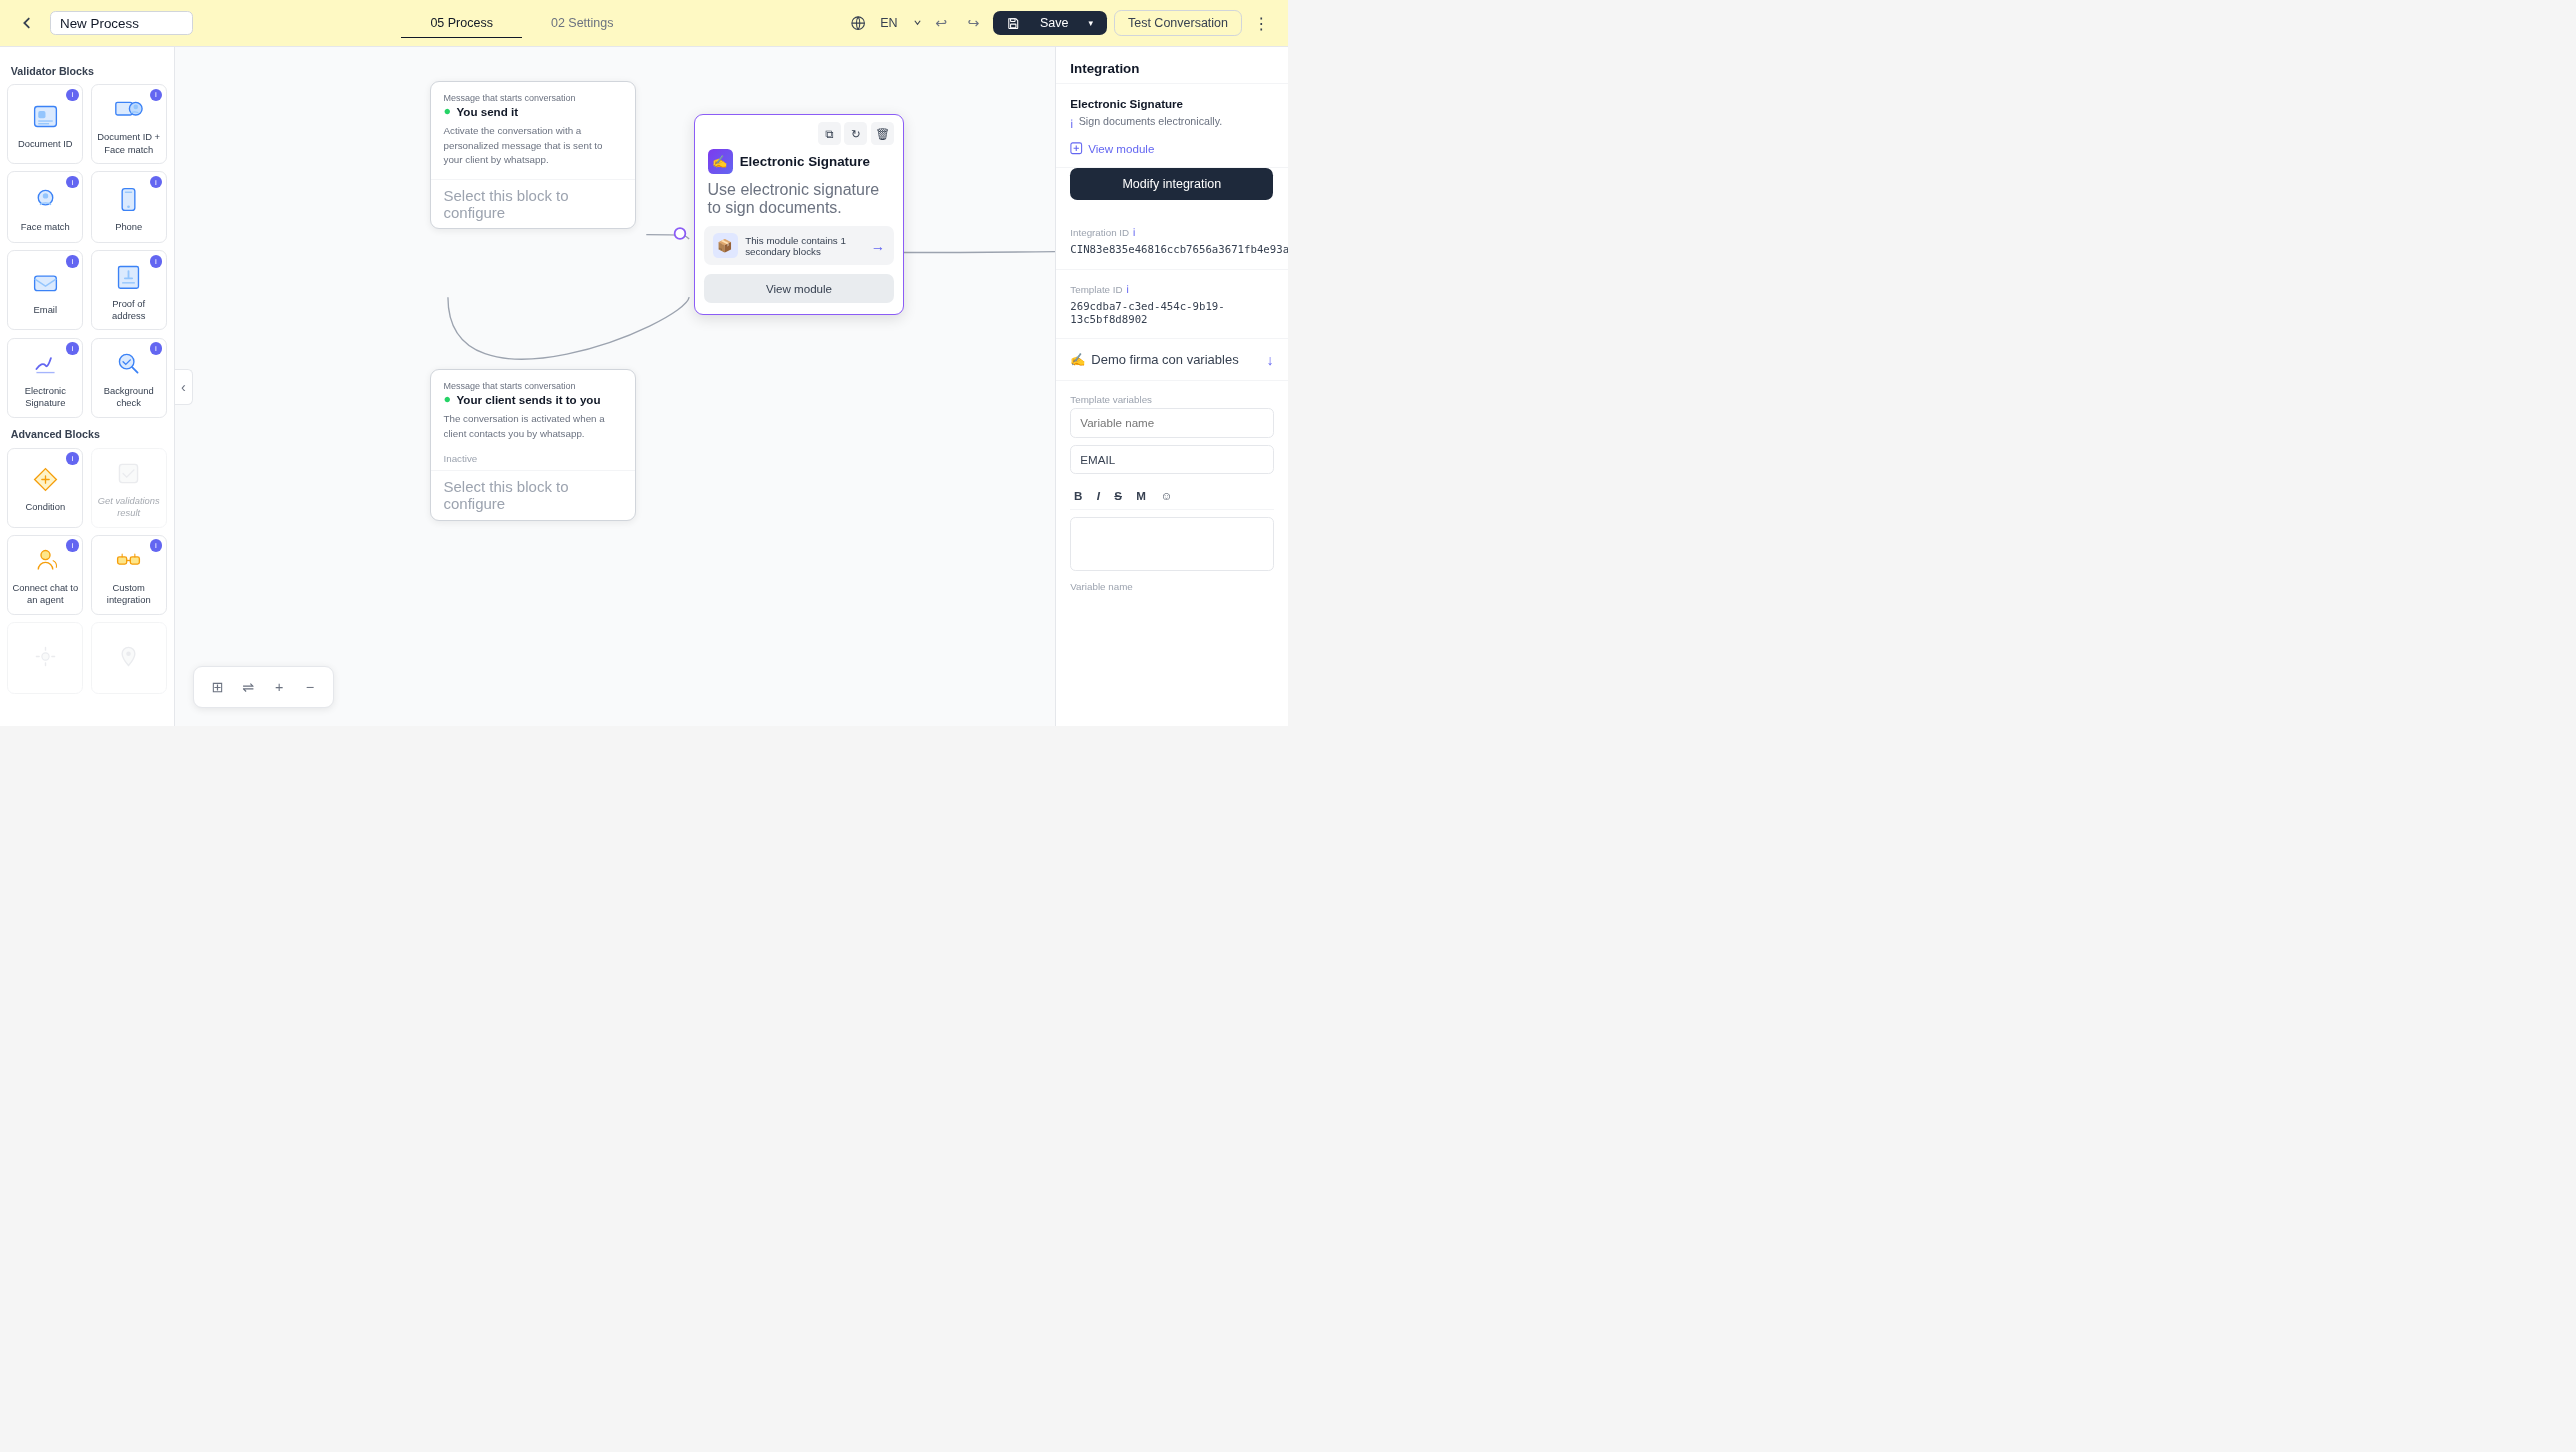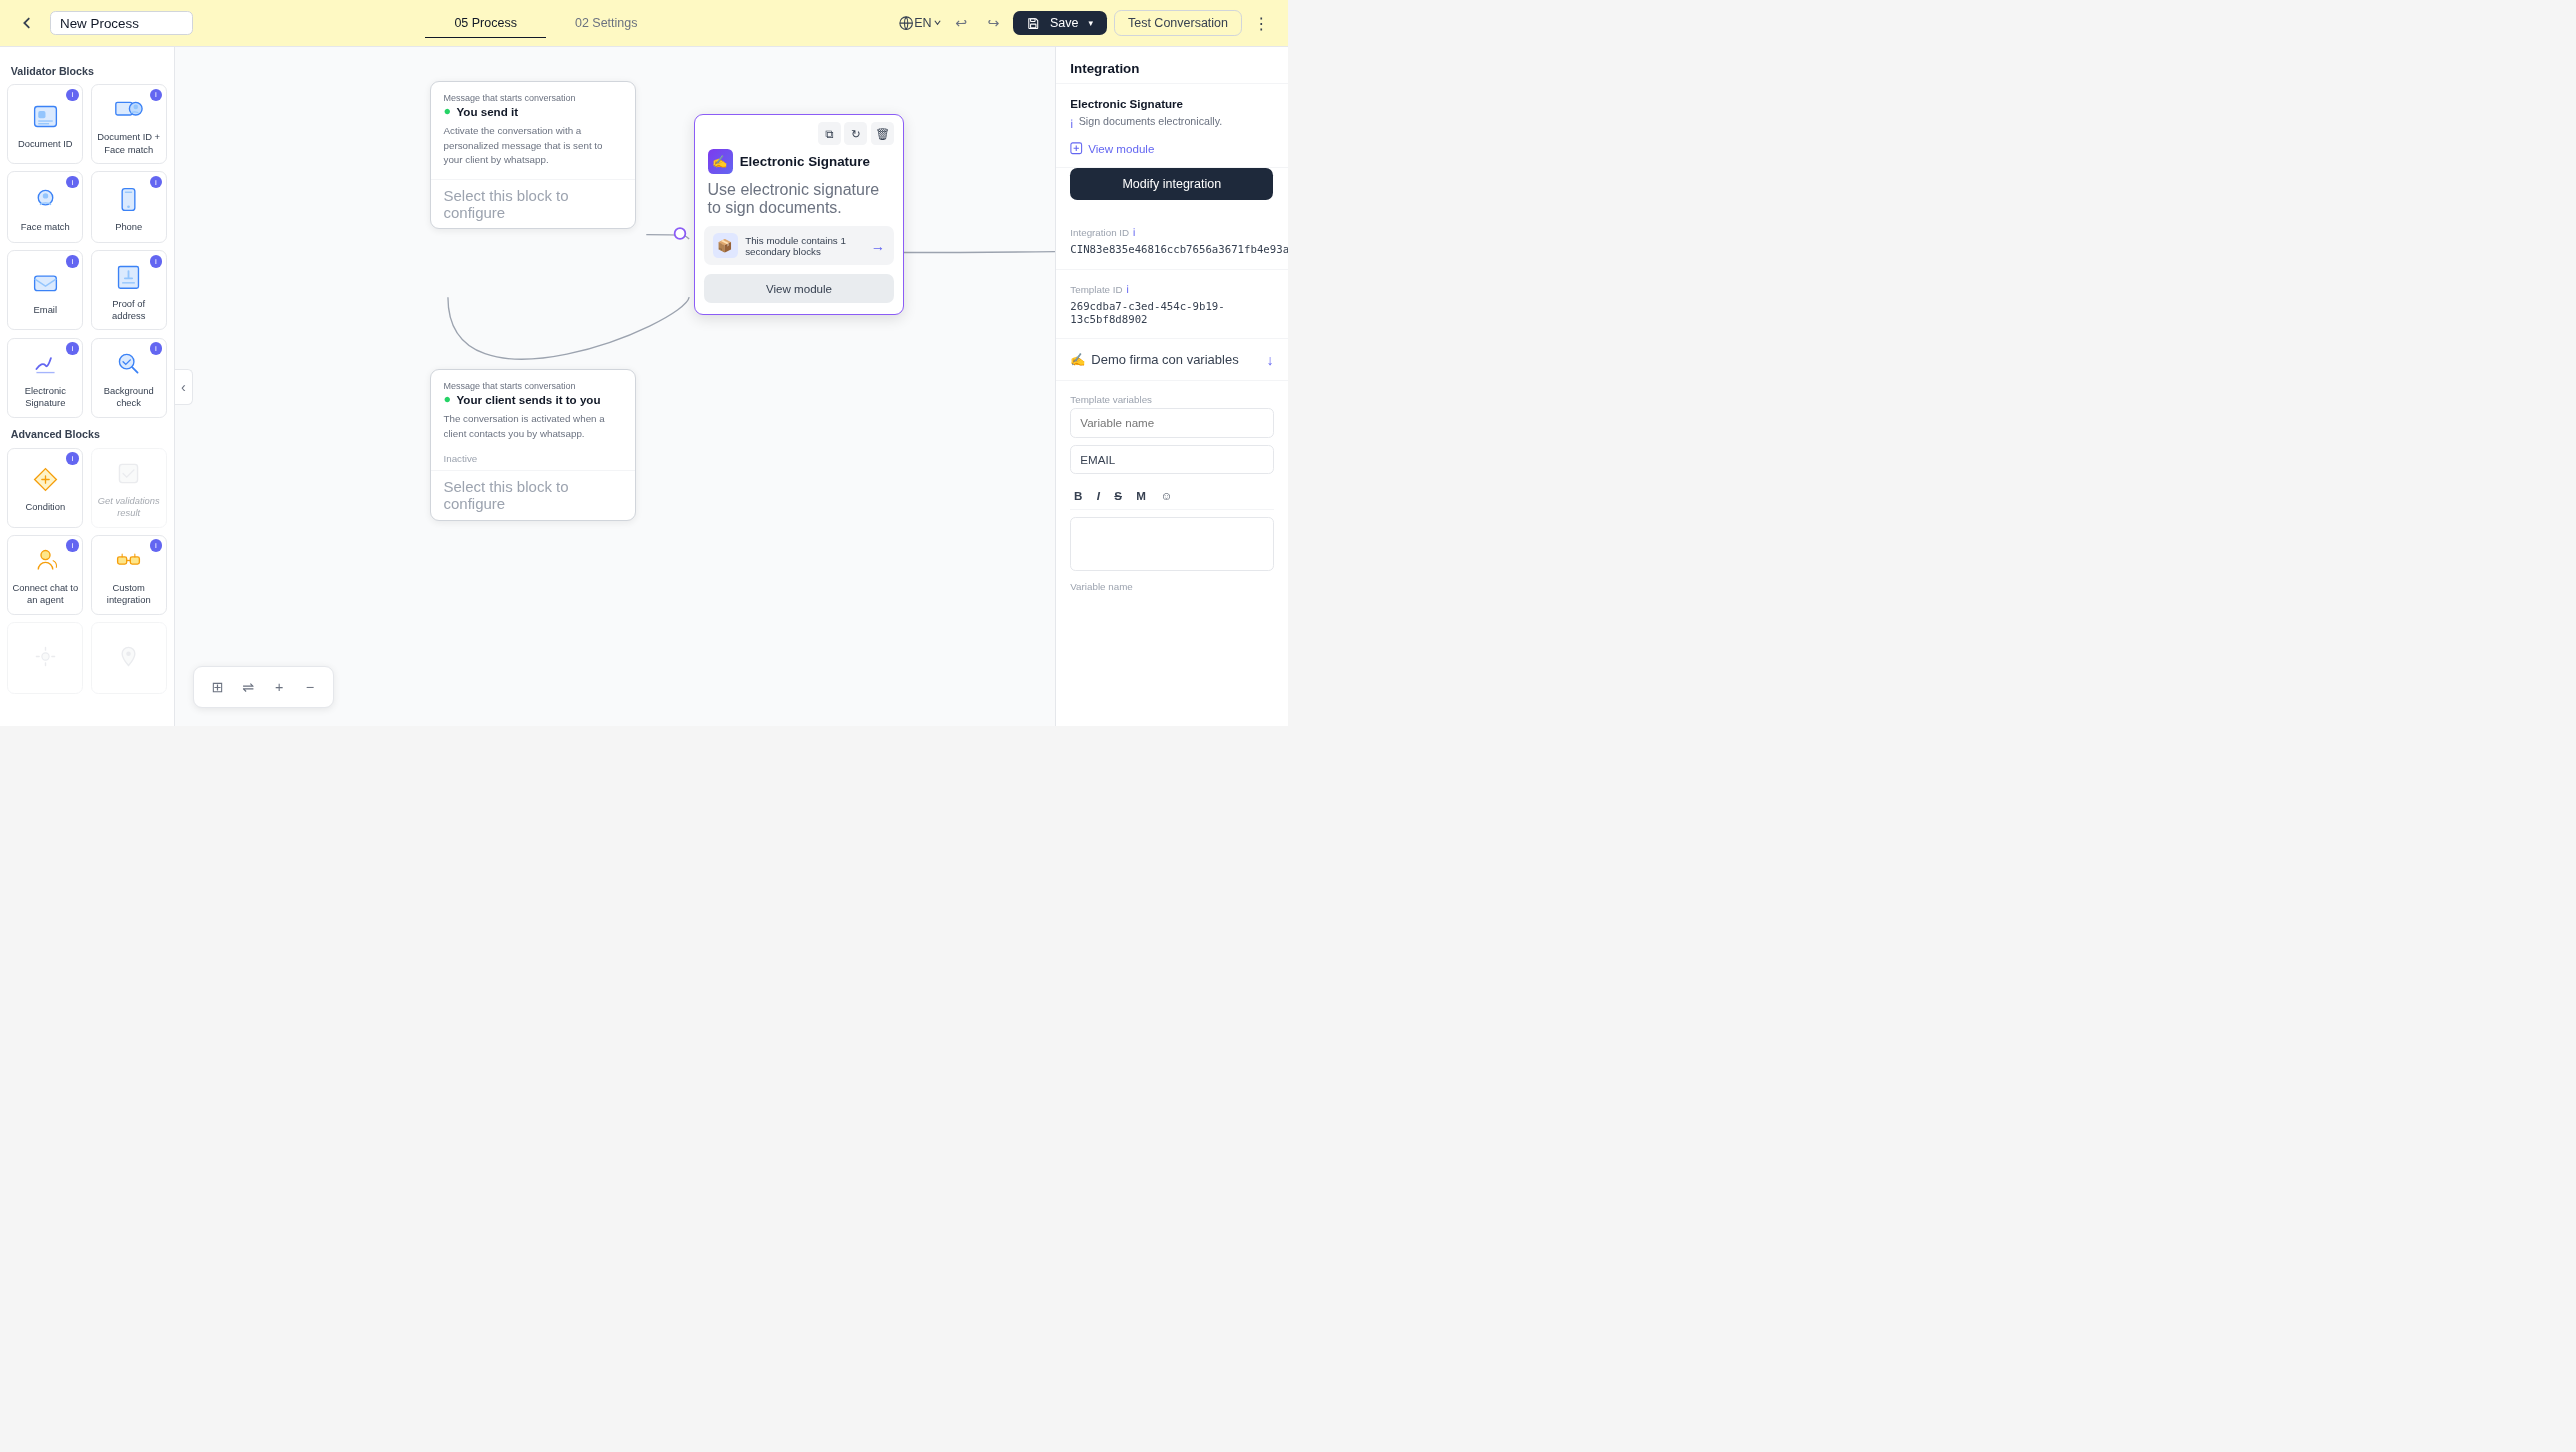--- a/index.html
+++ b/index.html
@@ -13,25 +13,25 @@
     }
     .back-btn { width: 25px; height: 25px; border: none; background: none; cursor: pointer; display: flex; align-items: center; justify-content: center; color: #374151; }
     .process-title-input {
       border: 0.9px solid #d1d5db; border-radius: 5.4px; padding: 3.6px 9px;
       font-size: 13.4px; font-weight: 500; color: #111827; width: 143px;
     }
     .tab-area { flex: 1; display: flex; justify-content: center; gap: 0; }
     .tab { padding: 7.2px 29px; font-size: 12.5px; cursor: pointer; border: none; background: none; color: #6b7280; border-bottom: 1.8px solid transparent; }
     .tab.active { color: #111827; border-bottom: 1.8px solid #111827; font-weight: 500; }
     .topbar-right { display: flex; align-items: center; gap: 7.2px; }
-    .lang-btn { display: flex; align-items: center; gap: 1px; font-size: 12.5px; color: #374151; background: none; border: none; cursor: pointer; }
+    .lang-btn { display: flex; align-items: center; gap: 15px; font-size: 12.5px; color: #374151; background: none; border: none; cursor: pointer; }
     .undo-btn, .redo-btn { width: 25px; height: 25px; background: none; border: none; cursor: pointer; color: #6b7280; font-size: 14.3px; }
     .save-btn {
       background: #1e293b; color: #fff; border: none; border-radius: 7.2px;
-      padding: 5.4px 14.3px; font-size: 12.5px; cursor: pointer; display: flex; align-items: center; gap: 10px;
+      padding: 5.4px 14.3px; font-size: 12.5px; cursor: pointer; display: flex; align-items: center; gap: 20px;
     }
     .save-chevron { font-size: 9px; }
     .test-btn {
       background: none; border: 1.3px solid #d1d5db; border-radius: 7.2px;
       padding: 5.4px 12.5px; font-size: 12.5px; color: #374151; cursor: pointer;
     }
     .more-btn { width: 25px; height: 25px; background: none; border: none; cursor: pointer; color: #374151; font-size: 16px; }
 
     
     .main { display: flex; height: calc(726px - 47px); }

